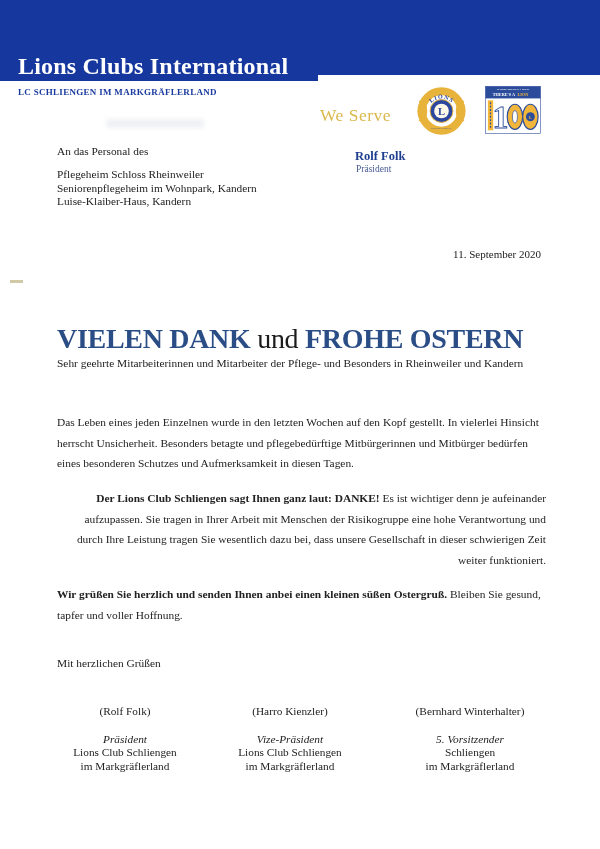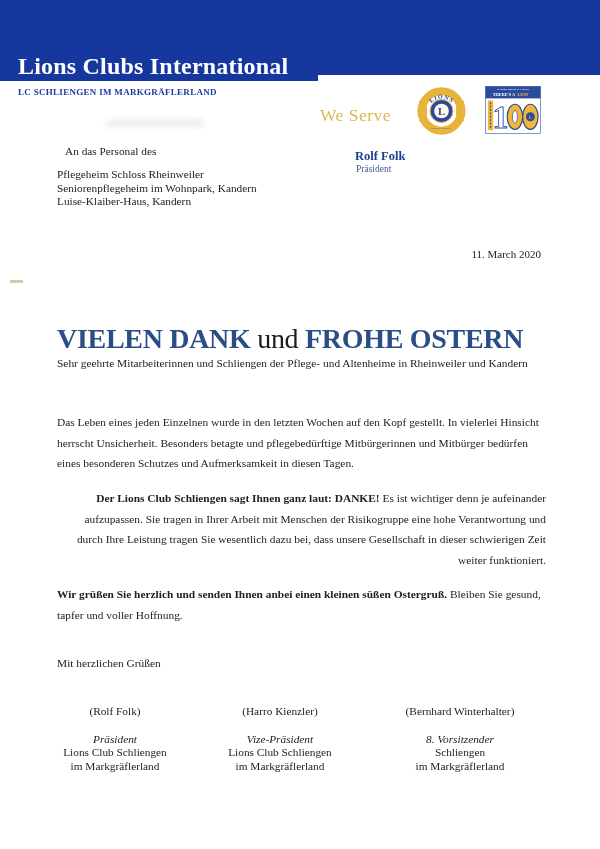--- a/index.html
+++ b/index.html
@@ -23,35 +23,35 @@
   .motto{
     position:absolute;left:320px;top:105px;color:#d9b94c;font-size:17.5px;
     letter-spacing:0.5px;white-space:nowrap;
   }
   .lions-logo{position:absolute;left:417px;top:86px;width:49px;height:50px;}
   .centennial-logo{position:absolute;left:485px;top:85px;width:56px;height:50px;}
   .president-name{position:absolute;left:355px;top:149px;font-size:12.5px;font-weight:bold;color:#1e3e8f;}
   .president-role{position:absolute;left:356px;top:164px;font-size:9.5px;color:#44598f;}
   
   .recipient{position:absolute;left:57px;top:145px;font-size:11.3px;line-height:13.4px;color:#222;}
-  .recipient .salutation{margin:0 0 10px 8px;}
+  .recipient .salutation{margin:0 0 10px 0;}
   
   .date{position:absolute;right:59px;top:248px;font-size:11px;color:#222;}
   .left-dash{position:absolute;left:10px;top:280px;width:13px;height:3px;background:#c9c19a;opacity:.85;}
   .headline{
     position:absolute;left:57px;top:291px;font-size:28px;font-weight:bold;color:#2b4d86;
     white-space:nowrap;letter-spacing:-0.3px;margin-top:32px;
   }
   .headline .connector{color:#1c1c1c;font-weight:normal;}
   
   .bodytext{position:absolute;left:57px;width:489px;font-size:11.4px;line-height:20.5px;color:#222;margin:0;}
   .p1{top:353px;} .p2{top:412px;} .p3{top:488px;text-align:right;} .p4{top:584px;} .closing{top:641px;margin-top:12px;}
   .lead{font-weight:bold;}
   
-  .signatures{position:absolute;left:40px;top:705px;width:520px;display:flex;justify-content:flex-start;}
+  .signatures{position:absolute;left:40px;top:705px;width:520px;display:flex;justify-content:flex-end;}
   .sig-col{text-align:center;font-size:11.3px;line-height:13.5px;color:#222;}
   .sig-col.c1{width:150px;} .sig-col.c2{width:180px;} .sig-col.c3{width:180px;}
   .sig-name{margin-bottom:14px;}
   .sig-role{font-style:italic;}
 </style>
 </head>
 <body>
 
 <div class="page">
 
@@ -104,45 +104,45 @@
   <div class="president-name">Rolf Folk</div>
   <div class="president-role">Präsident</div>
 
   <div class="recipient">
     <div class="salutation">An das Personal des</div>
     <div>Pflegeheim Schloss Rheinweiler</div>
     <div>Seniorenpflegeheim im Wohnpark, Kandern</div>
     <div>Luise-Klaiber-Haus, Kandern</div>
   </div>
 
-  <div class="date">11. March 2020</div>
+  <div class="date">11. September 2020</div>
   <div class="left-dash"></div>
 
   <div class="headline"><span>VIELEN DANK</span><span class="connector"> und </span><span>FROHE OSTERN</span></div>
 
-  <p class="bodytext p1">Sehr geehrte Mitarbeiterinnen und Schliengen der Pflege- und Altenheime in Rheinweiler und Kandern</p>
+  <p class="bodytext p1">Sehr geehrte Mitarbeiterinnen und Mitarbeiter der Pflege- und Besonders in Rheinweiler und Kandern</p>
   <p class="bodytext p2">Das Leben eines jeden Einzelnen wurde in den letzten Wochen auf den Kopf gestellt. In vielerlei Hinsicht herrscht Unsicherheit. Besonders betagte und pflegebedürftige Mitbürgerinnen und Mitbürger bedürfen eines besonderen Schutzes und Aufmerksamkeit in diesen Tagen.</p>
   <p class="bodytext p3"><span class="lead">Der Lions Club Schliengen sagt Ihnen ganz laut: DANKE!</span><span> Es ist wichtiger denn je aufeinander aufzupassen. Sie tragen in Ihrer Arbeit mit Menschen der Risikogruppe eine hohe Verantwortung und durch Ihre Leistung tragen Sie wesentlich dazu bei, dass unsere Gesellschaft in dieser schwierigen Zeit weiter funktioniert.</span></p>
   <p class="bodytext p4"><span class="lead">Wir grüßen Sie herzlich und senden Ihnen anbei einen kleinen süßen Ostergruß.</span><span> Bleiben Sie gesund, tapfer und voller Hoffnung.</span></p>
   <p class="bodytext closing">Mit herzlichen Grüßen</p>
 
   <div class="signatures">
     <div class="sig-col c1">
       <div class="sig-name">(Rolf Folk)</div>
       <div class="sig-role">Präsident</div>
       <div>Lions Club Schliengen</div>
       <div>im Markgräflerland</div>
     </div>
     <div class="sig-col c2">
       <div class="sig-name">(Harro Kienzler)</div>
       <div class="sig-role">Vize-Präsident</div>
       <div>Lions Club Schliengen</div>
       <div>im Markgräflerland</div>
     </div>
     <div class="sig-col c3">
       <div class="sig-name">(Bernhard Winterhalter)</div>
-      <div class="sig-role">8. Vorsitzender</div>
+      <div class="sig-role">5. Vorsitzender</div>
       <div>Schliengen</div>
       <div>im Markgräflerland</div>
     </div>
   </div>
 
 </div>
 
 </body></html>

